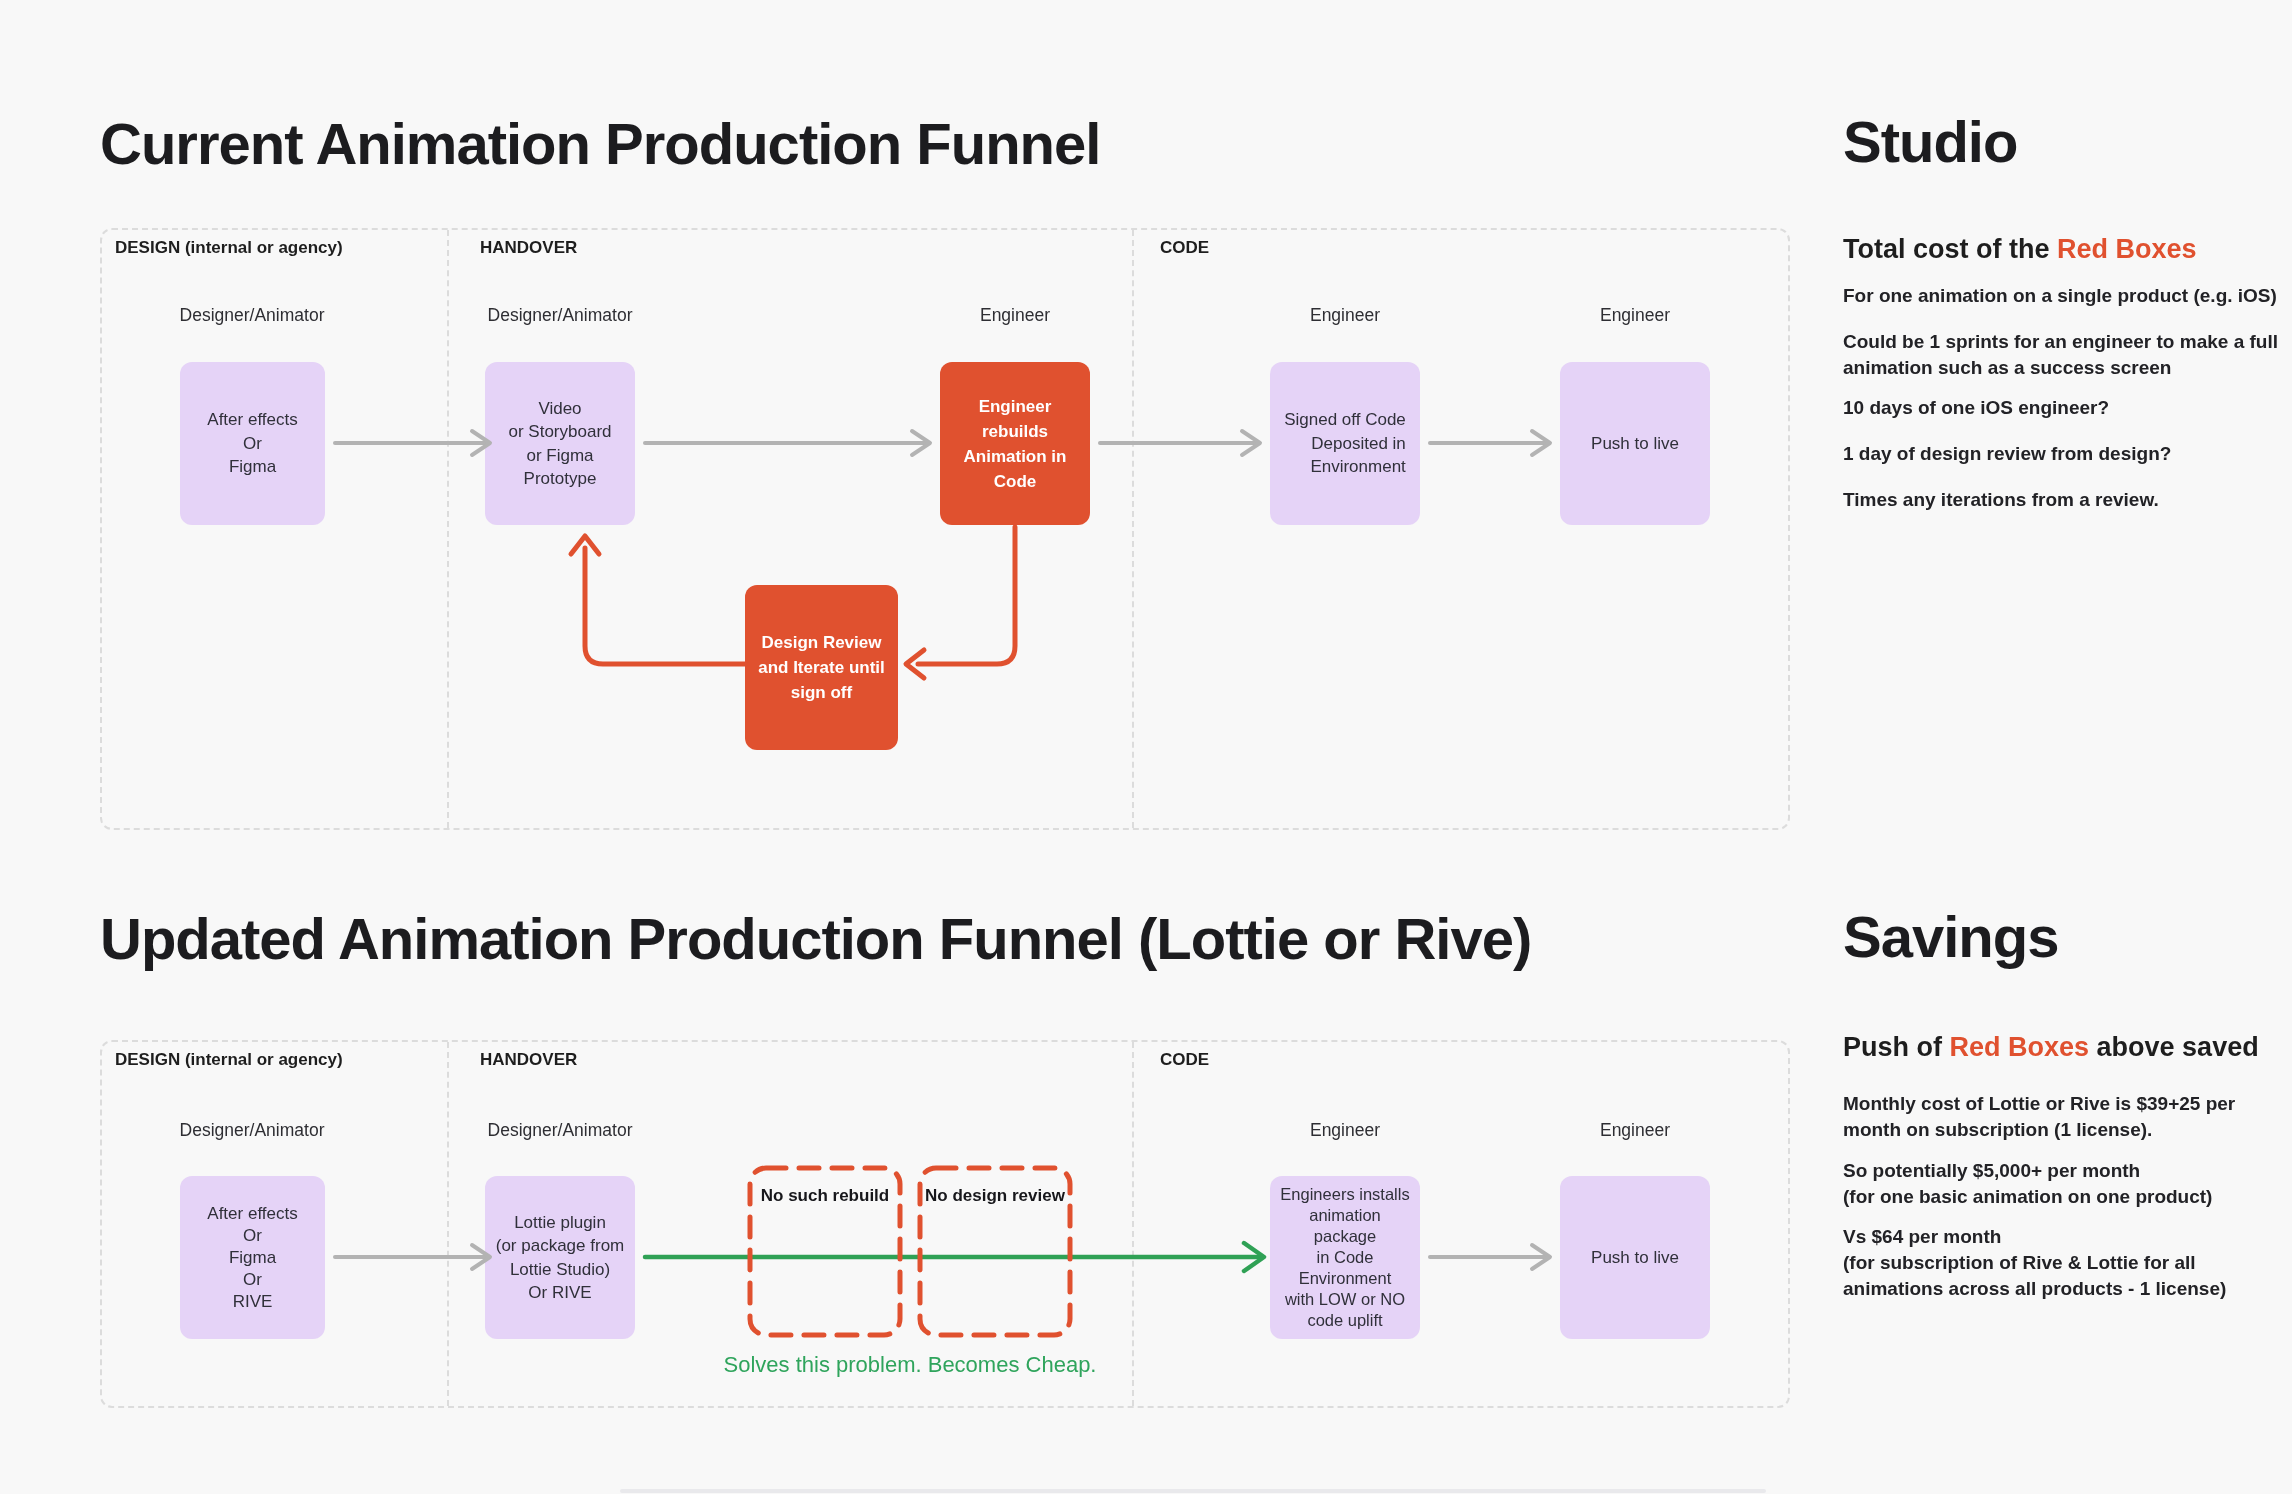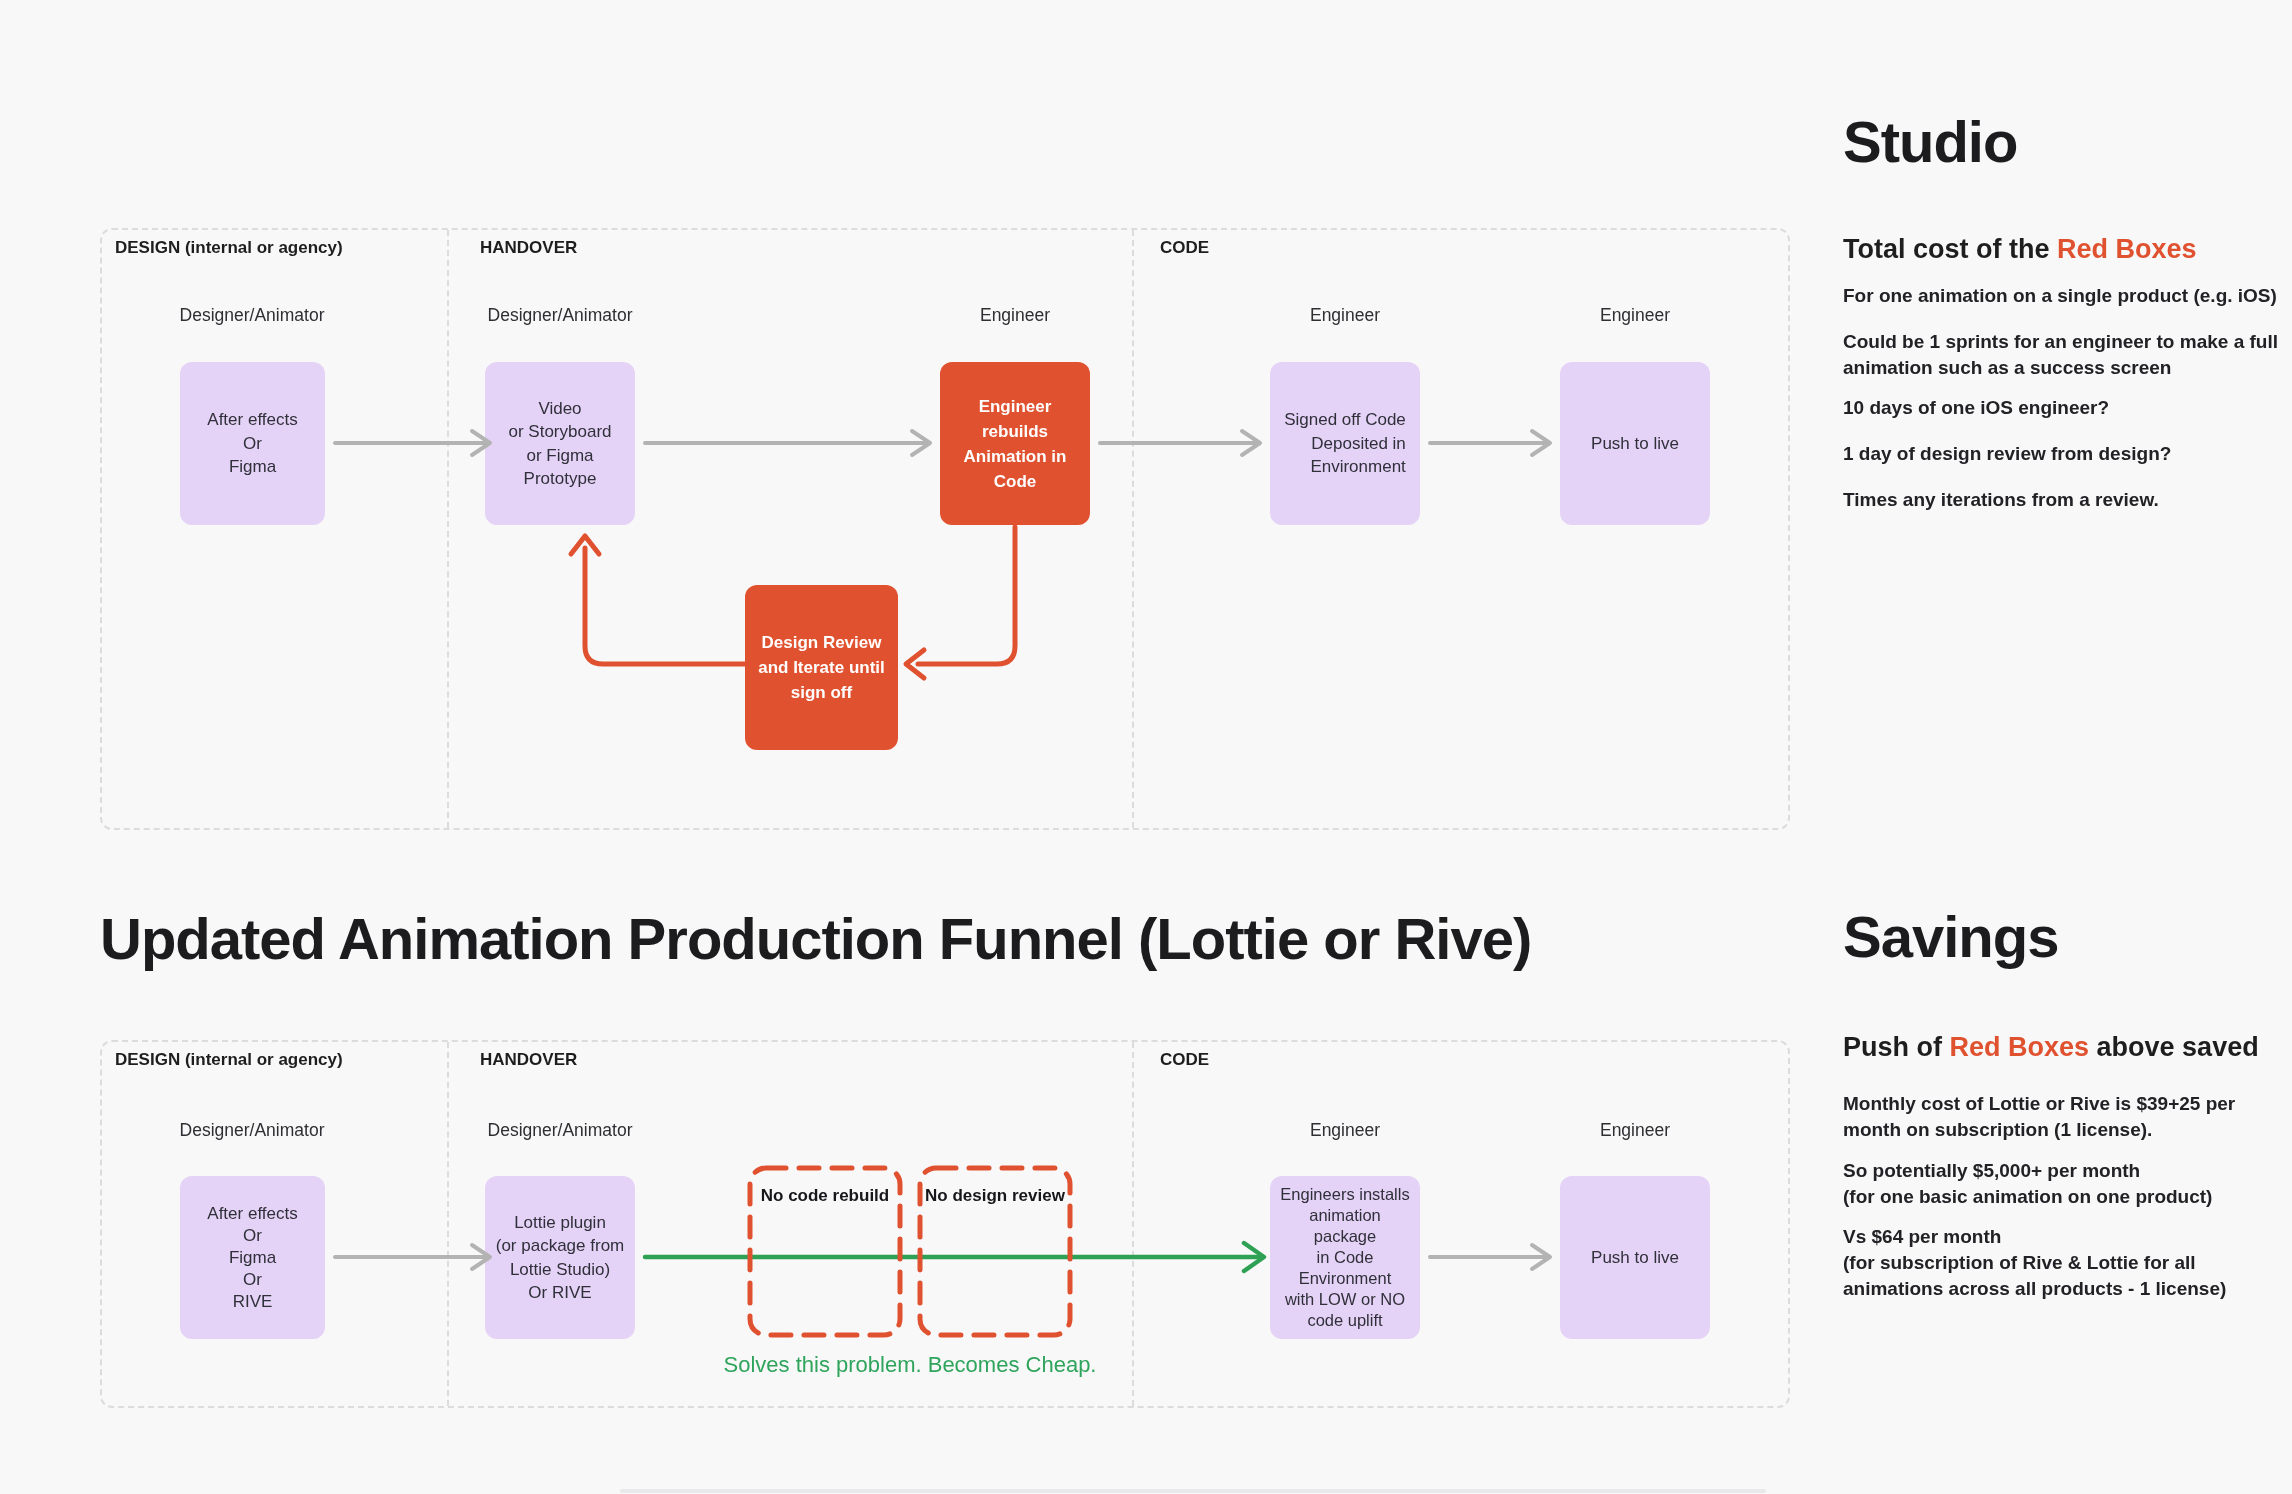--- a/index.html
+++ b/index.html
@@ -39,20 +39,21 @@
   .agr{stroke:var(--green); stroke-width:4.5; fill:none; stroke-linecap:round; stroke-linejoin:round;}
   .rdash{stroke:var(--red); stroke-width:5; fill:none; stroke-dasharray:20 13; stroke-linecap:round;}
 
   .scrollbar{position:absolute; left:620px; top:1489px; width:1146px; height:4px; background:#E9E9EC; border-radius:2px; z-index:10;}
 </style>
 </head>
 <body>
 
 <div id="canvas">
 
+  <div class="big-title" style="left:100px; top:110px;">Current Animation Production Funnel</div>
   <div class="big-title" style="left:100px; top:905px;">Updated Animation Production Funnel (Lottie or Rive)</div>
 
   <div class="funnel" style="top:228px; height:602px;">
     <div class="sep" style="left:345px;"></div>
     <div class="sep" style="left:1030px;"></div>
   </div>
 
   <div class="section-label" style="left:115px; top:238px;">DESIGN (internal or agency)</div>
   <div class="section-label" style="left:480px; top:238px;">HANDOVER</div>
   <div class="section-label" style="left:1160px; top:238px;">CODE</div>
@@ -123,21 +124,21 @@
 animation package
 in Code
 Environment
 with LOW or NO
 code uplift</div>
   </div>
   <div class="node purple" style="left:1560px; top:1176px; width:150px; height:163px;">
     <div class="txt">Push to live</div>
   </div>
 
-  <div class="dashed-label" style="left:825px; top:1186px;">No code rebuild</div>
+  <div class="dashed-label" style="left:825px; top:1186px;">No such rebuild</div>
   <div class="dashed-label" style="left:995px; top:1186px;">No design review</div>
 
   <div class="caption-green" style="left:910px; top:1352px;">Solves this problem. Becomes Cheap.</div>
 
   <div class="panel-heading" style="top:108px;">Studio</div>
   <div class="panel-subtitle" style="top:234px;"><span>Total cost of the </span><span class="hl">Red Boxes</span><span></span></div>
   <div class="panel-item" style="top:283px;">For one animation on a single product (e.g. iOS)</div>
   <div class="panel-item" style="top:329px;">Could be 1 sprints for an engineer to make a full
 animation such as a success screen</div>
   <div class="panel-item" style="top:395px;">10 days of one iOS engineer?</div>

